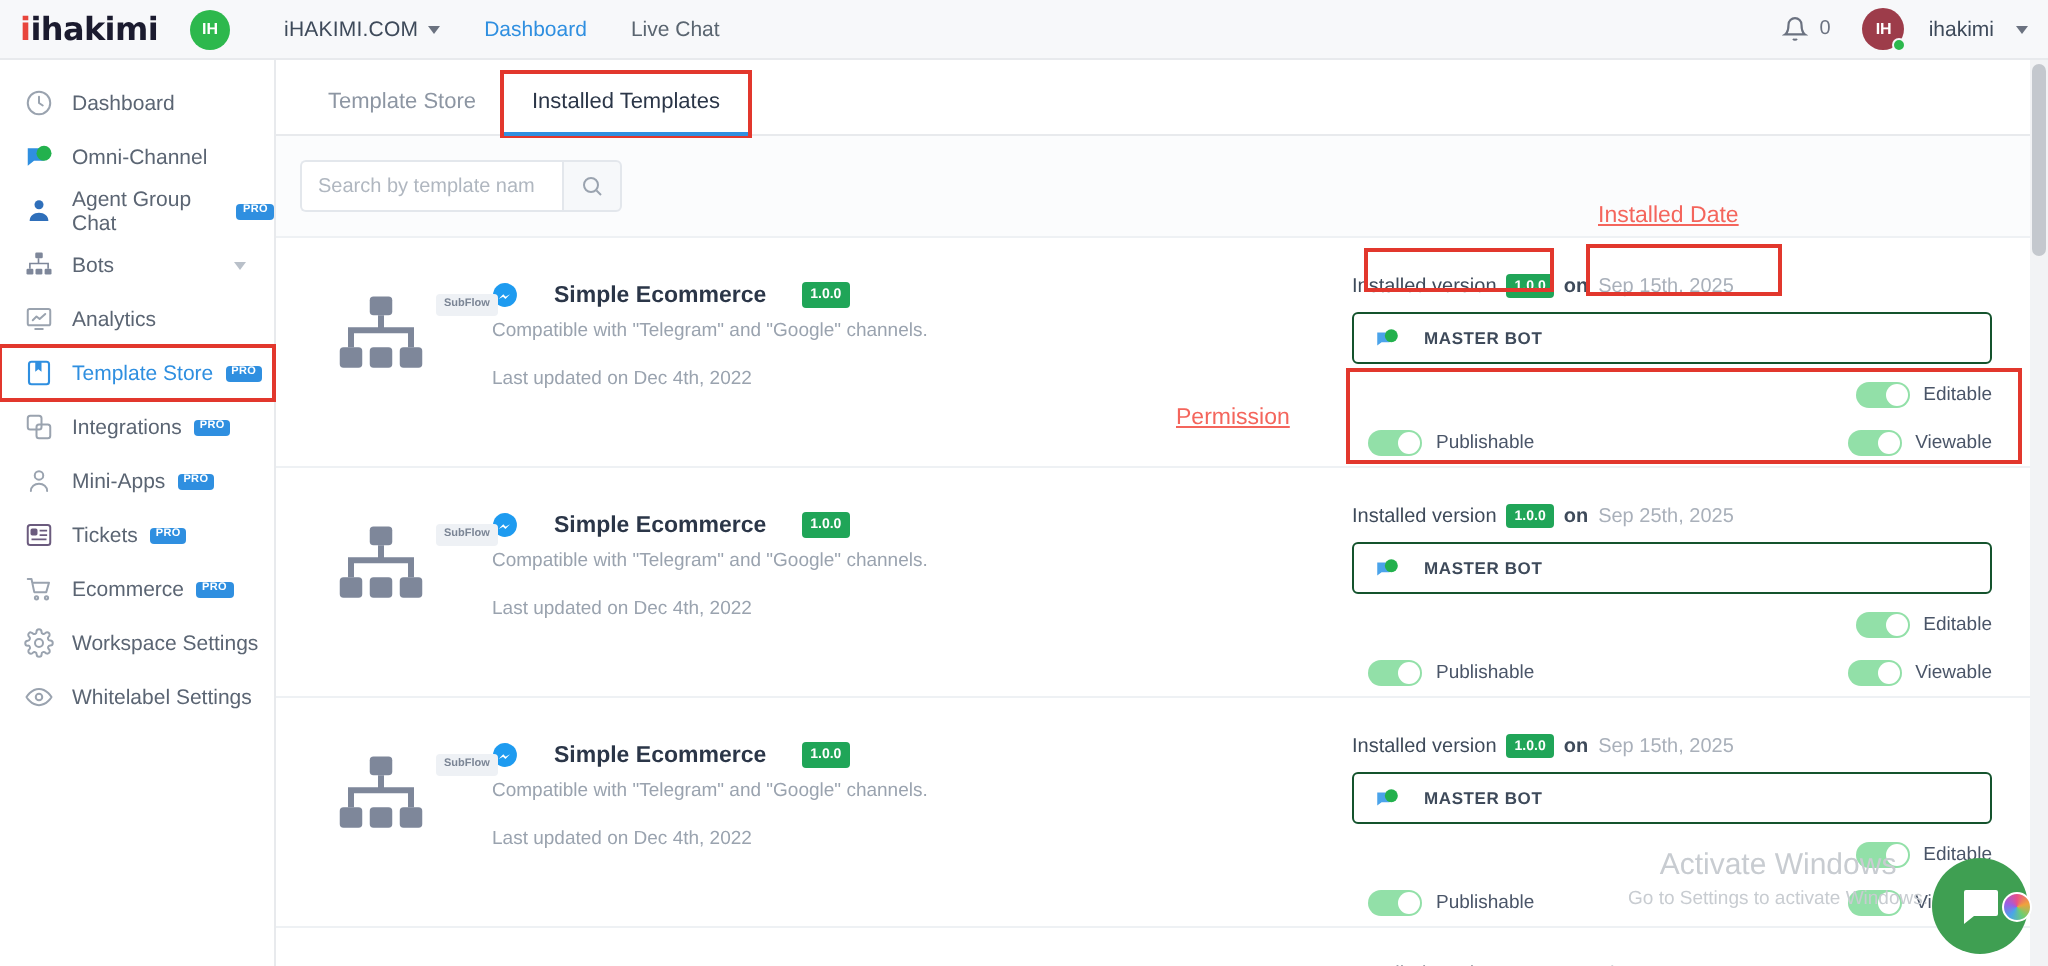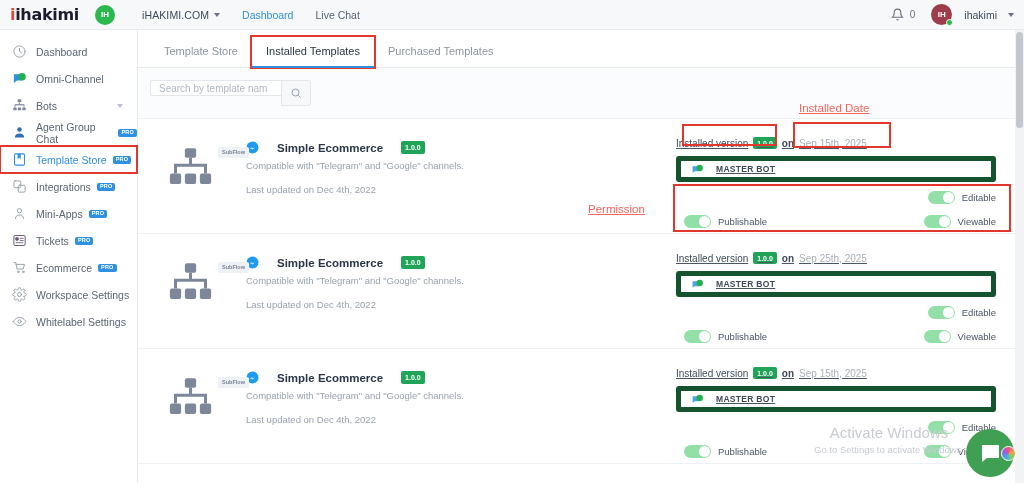--- a/index.html
+++ b/index.html
@@ -135,21 +135,21 @@
     outline-offset: 0px;
     padding-top: 8px;
   }
   .search-bar {
     padding: 12px 0 12px 12px;
     background: #fbfcfd;
     display: flex;
   }
   .search-wrap { display: flex; height: 26px; }
   .search-input {
-    width: 131px; height: 16px;
+    width: 131px; height: 26px;
     border: 1px solid #e3e7ec; border-right: none;
     border-radius: 3px 0 0 3px;
     background: #fff;
     font-size: 10px; color: #5b6573;
     padding: 0 8px;
     font-family: "Liberation Sans", sans-serif;
     outline: none;
   }
   .search-input::placeholder { color: #b0b7c0; }
   .search-btn {
@@ -190,29 +190,29 @@
   .tpl-title { font-size: 11.5px; font-weight: bold; color: #2b3648; }
   .ver-badge {
     background: #20a558; color: #fff;
     font-size: 7px; font-weight: bold;
     padding: 1.5px 4px; border-radius: 2px;
     line-height: 1.3;
   }
   .tpl-sub { font-size: 9.5px; color: #9aa3af; margin-top: 6px; }
   .tpl-updated { font-size: 9.5px; color: #9aa3af; margin-top: 13px; }
 
-  .row-right { width: 320px; flex: 0 0 320px; position: relative; padding-top: 6px; text-decoration: underline; }
+  .row-right { width: 320px; flex: 0 0 320px; position: relative; padding-top: 6px; }
   .inst-line { display: flex; align-items: center; gap: 5px; font-size: 10px; }
   .inst-label { color: #3e4a5a; }
   .inst-on { color: #3e4a5a; font-weight: 600; }
   .inst-date { color: #a9b0ba; }
   .bot-select {
     margin-top: 7px;
     height: 26px;
-    border: 5px solid #14532d;
+    border: 1px solid #14532d;
     border-radius: 3px;
     background: #fff;
     display: flex; align-items: center;
     padding: 0 10px; gap: 12px;
     cursor: pointer;
   }
   .bot-name { font-size: 8.5px; font-weight: bold; color: #3e4a5a; letter-spacing: .3px; }
 
   .perm-grid { margin-top: 9px; position: relative; height: 48px; }
   .perm-item { display: flex; align-items: center; gap: 7px; position: absolute; }
@@ -323,40 +323,50 @@
         <span class="s-ico">
           <svg width="15" height="15" viewBox="0 0 24 24">
             <path d="M3 5h12a2 2 0 0 1 2 2v6a2 2 0 0 1-2 2H8l-5 4V5z" fill="#2f8fe0"></path>
             <circle cx="16" cy="9" r="6" fill="#23b14d"></circle>
           </svg>
         </span>
         <span>Omni-Channel</span>
       </div>
       <div class="side-item">
         <span class="s-ico">
+          <svg width="15" height="15" viewBox="0 0 24 24">
+            <circle cx="12" cy="7" r="3.6" fill="#2f6fba"></circle>
+            <path d="M4.5 20c0-4.2 3.4-6.6 7.5-6.6S19.5 15.8 19.5 20z" fill="#2f6fba"></path>
+          </svg>
+        </span>
+        <span>Agent Group Chat</span>
+        <span class="pro-badge">PRO</span>
+      </div>
+      <div class="side-item">
+        <span class="s-ico">
           <svg width="15" height="15" viewBox="0 0 24 24" fill="#7e879a">
             <rect x="9" y="2" width="6" height="4.5" rx="1"></rect>
             <rect x="2" y="15" width="5.5" height="4.5" rx="1"></rect>
             <rect x="9.2" y="15" width="5.5" height="4.5" rx="1"></rect>
             <rect x="16.5" y="15" width="5.5" height="4.5" rx="1"></rect>
             <path d="M11.6 6.5v4.3M4.7 15v-4.2h14.6V15M4.7 10.8h14.6" stroke="#7e879a" stroke-width="1.3" fill="none"></path>
           </svg>
         </span>
         <span>Bots</span>
         <span class="chev-down"></span>
       </div>
       <div class="side-item">
         <span class="s-ico">
-          <svg width="15" height="15" viewBox="0 0 24 24">
-            <circle cx="12" cy="7" r="3.6" fill="#2f6fba"></circle>
-            <path d="M4.5 20c0-4.2 3.4-6.6 7.5-6.6S19.5 15.8 19.5 20z" fill="#2f6fba"></path>
-          </svg>
-        </span>
-        <span>Agent Group Chat</span>
-        <span class="pro-badge">PRO</span>
+          <svg width="15" height="15" viewBox="0 0 24 24" fill="none" stroke="#9aa3af" stroke-width="1.6" stroke-linecap="round" stroke-linejoin="round">
+            <rect x="3" y="4" width="18" height="13" rx="1.5"></rect>
+            <path d="M7 13l3-3 2.5 2L17 8"></path>
+            <path d="M9 20h6"></path>
+          </svg>
+        </span>
+        <span>Analytics</span>
       </div>
       <div class="side-item active highlighted">
         <span class="s-ico">
           <svg width="15" height="15" viewBox="0 0 24 24" fill="none" stroke="#2f8fe0" stroke-width="1.7">
             <rect x="4" y="3" width="16" height="18" rx="2"></rect>
             <path d="M9 3v8l2.5-2L14 11V3" fill="#2f8fe0" stroke="none"></path>
           </svg>
         </span>
         <span>Template Store</span>
         <span class="pro-badge">PRO</span>
@@ -421,21 +431,20 @@
         </span>
         <span>Whitelabel Settings</span>
       </div>
     </div>
 
   <div class="main">
 
     <div class="tabs">
       <div class="tab">Template Store</div>
       <div class="tab active boxed">Installed Templates</div>
-      <div class="tab">Purchased Templates</div>
     </div>
 
     <div class="search-bar">
       <div class="search-wrap">
         <input class="search-input" type="text" placeholder="Search by template nam" style="">
         <div class="search-btn">
           <svg width="12" height="12" viewBox="0 0 24 24" fill="none" stroke="#9aa3af" stroke-width="2">
             <circle cx="11" cy="11" r="7"></circle>
               <line x1="16.5" y1="16.5" x2="21" y2="21"></line>
           </svg>

